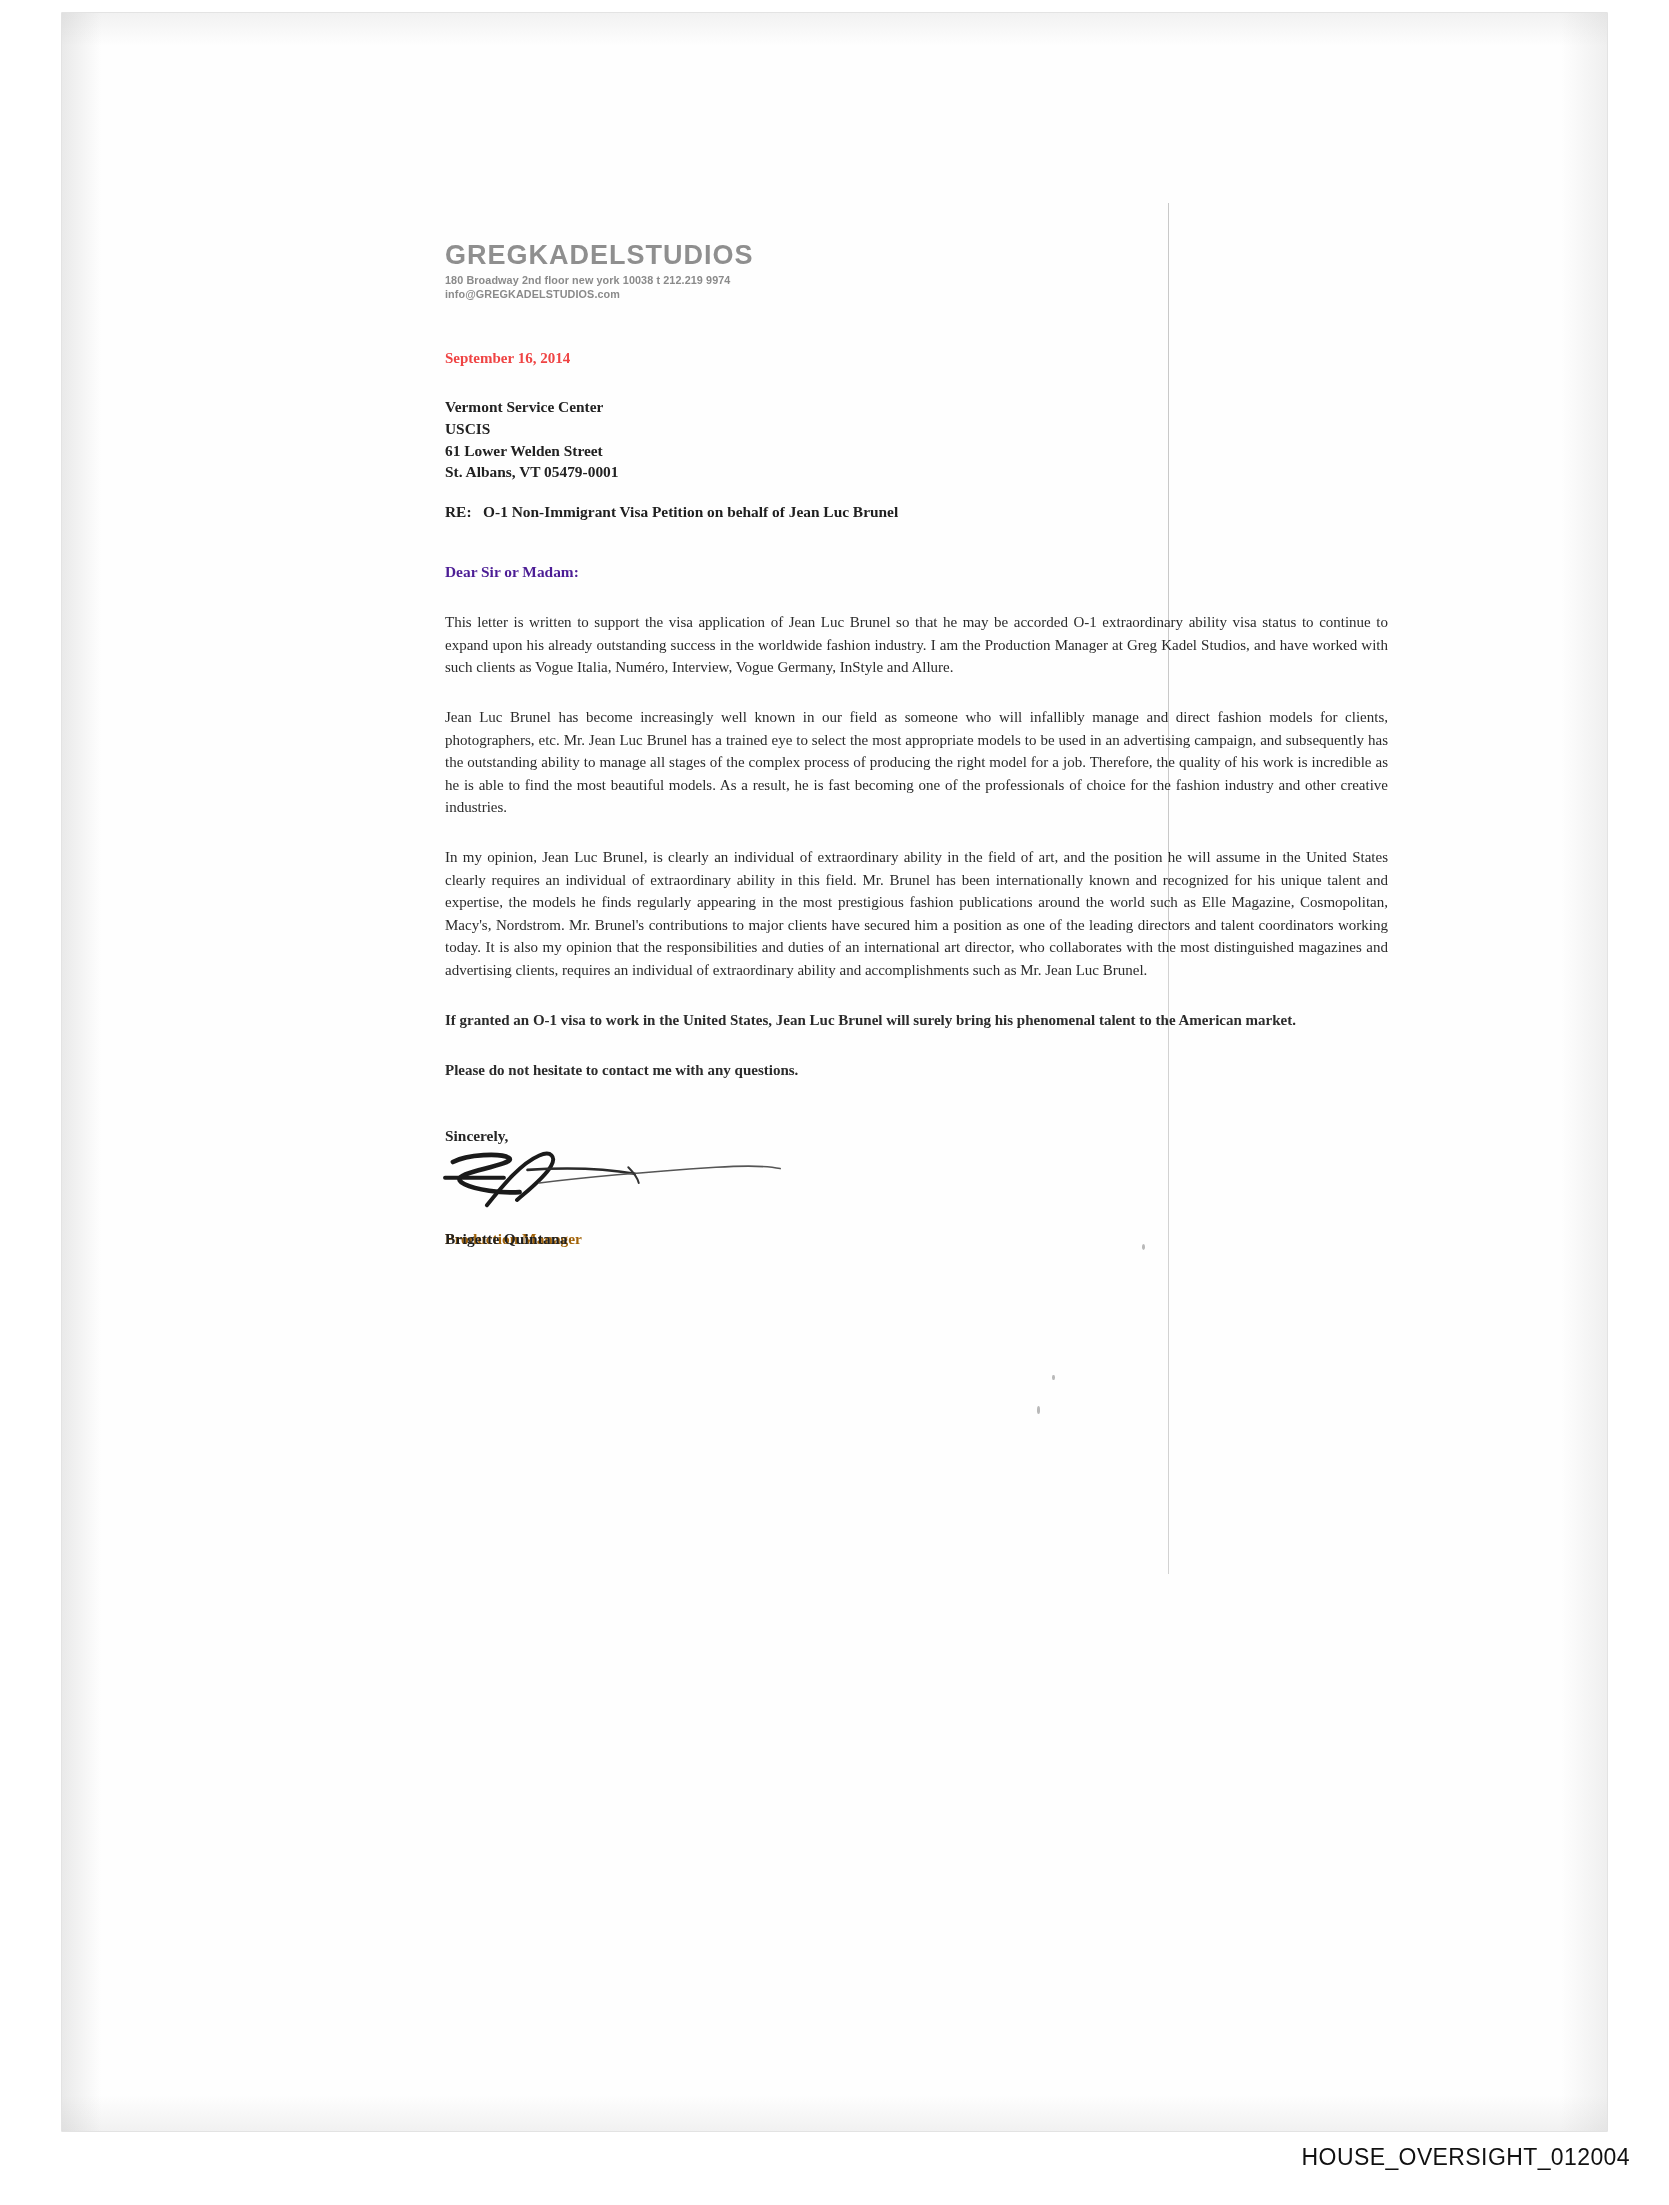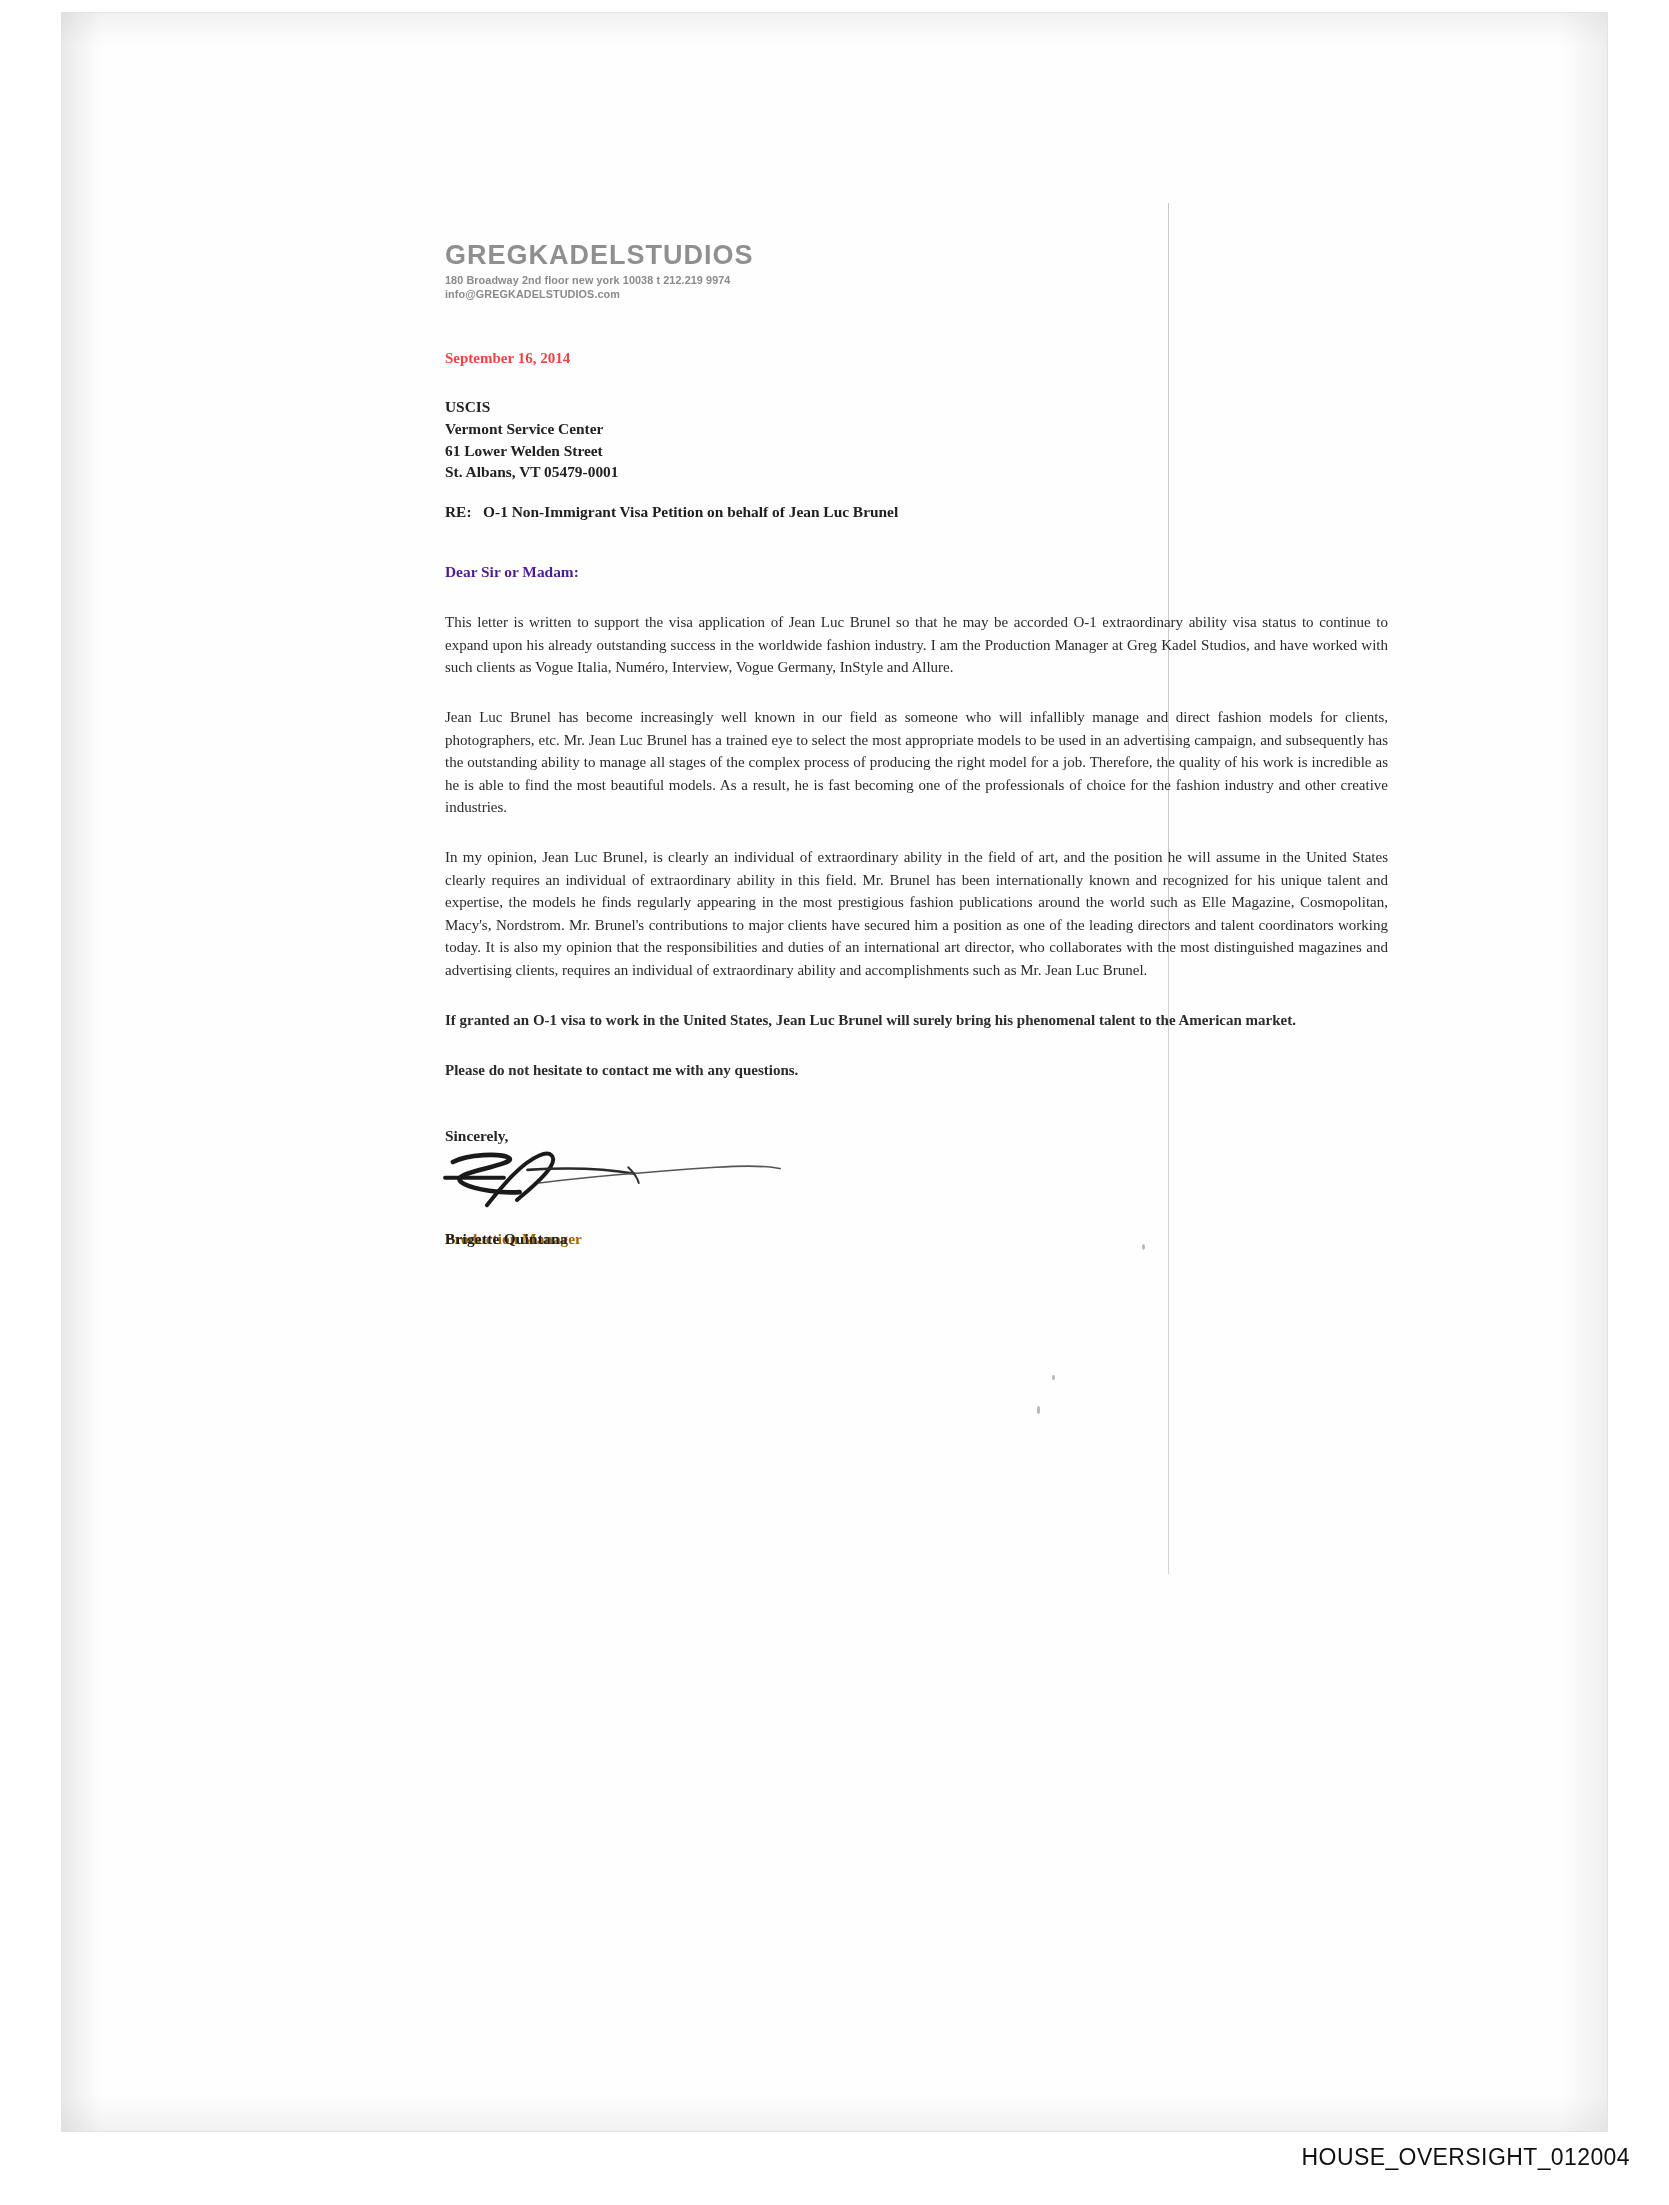--- a/index.html
+++ b/index.html
@@ -182,22 +182,22 @@
       <div class="letterhead-name">GREGKADELSTUDIOS</div>
       <div class="letterhead-addr">
         <div>180 Broadway 2nd floor new york 10038 t 212.219 9974</div>
         <div>info@GREGKADELSTUDIOS.com</div>
       </div>
     </div>
 
     <div class="date-line">September 16, 2014</div>
 
     <div class="addressee">
+      <div>Vermont Service Center</div>
       <div>USCIS</div>
-      <div>Vermont Service Center</div>
       <div>61 Lower Welden Street</div>
       <div>St. Albans, VT 05479-0001</div>
     </div>
 
     <div class="re-line">
       <span>RE:</span>
       &nbsp;&nbsp;<span>O-1 Non-Immigrant Visa Petition on behalf of Jean Luc Brunel</span>
     </div>
 
     <div class="salutation">Dear Sir or Madam:</div>

